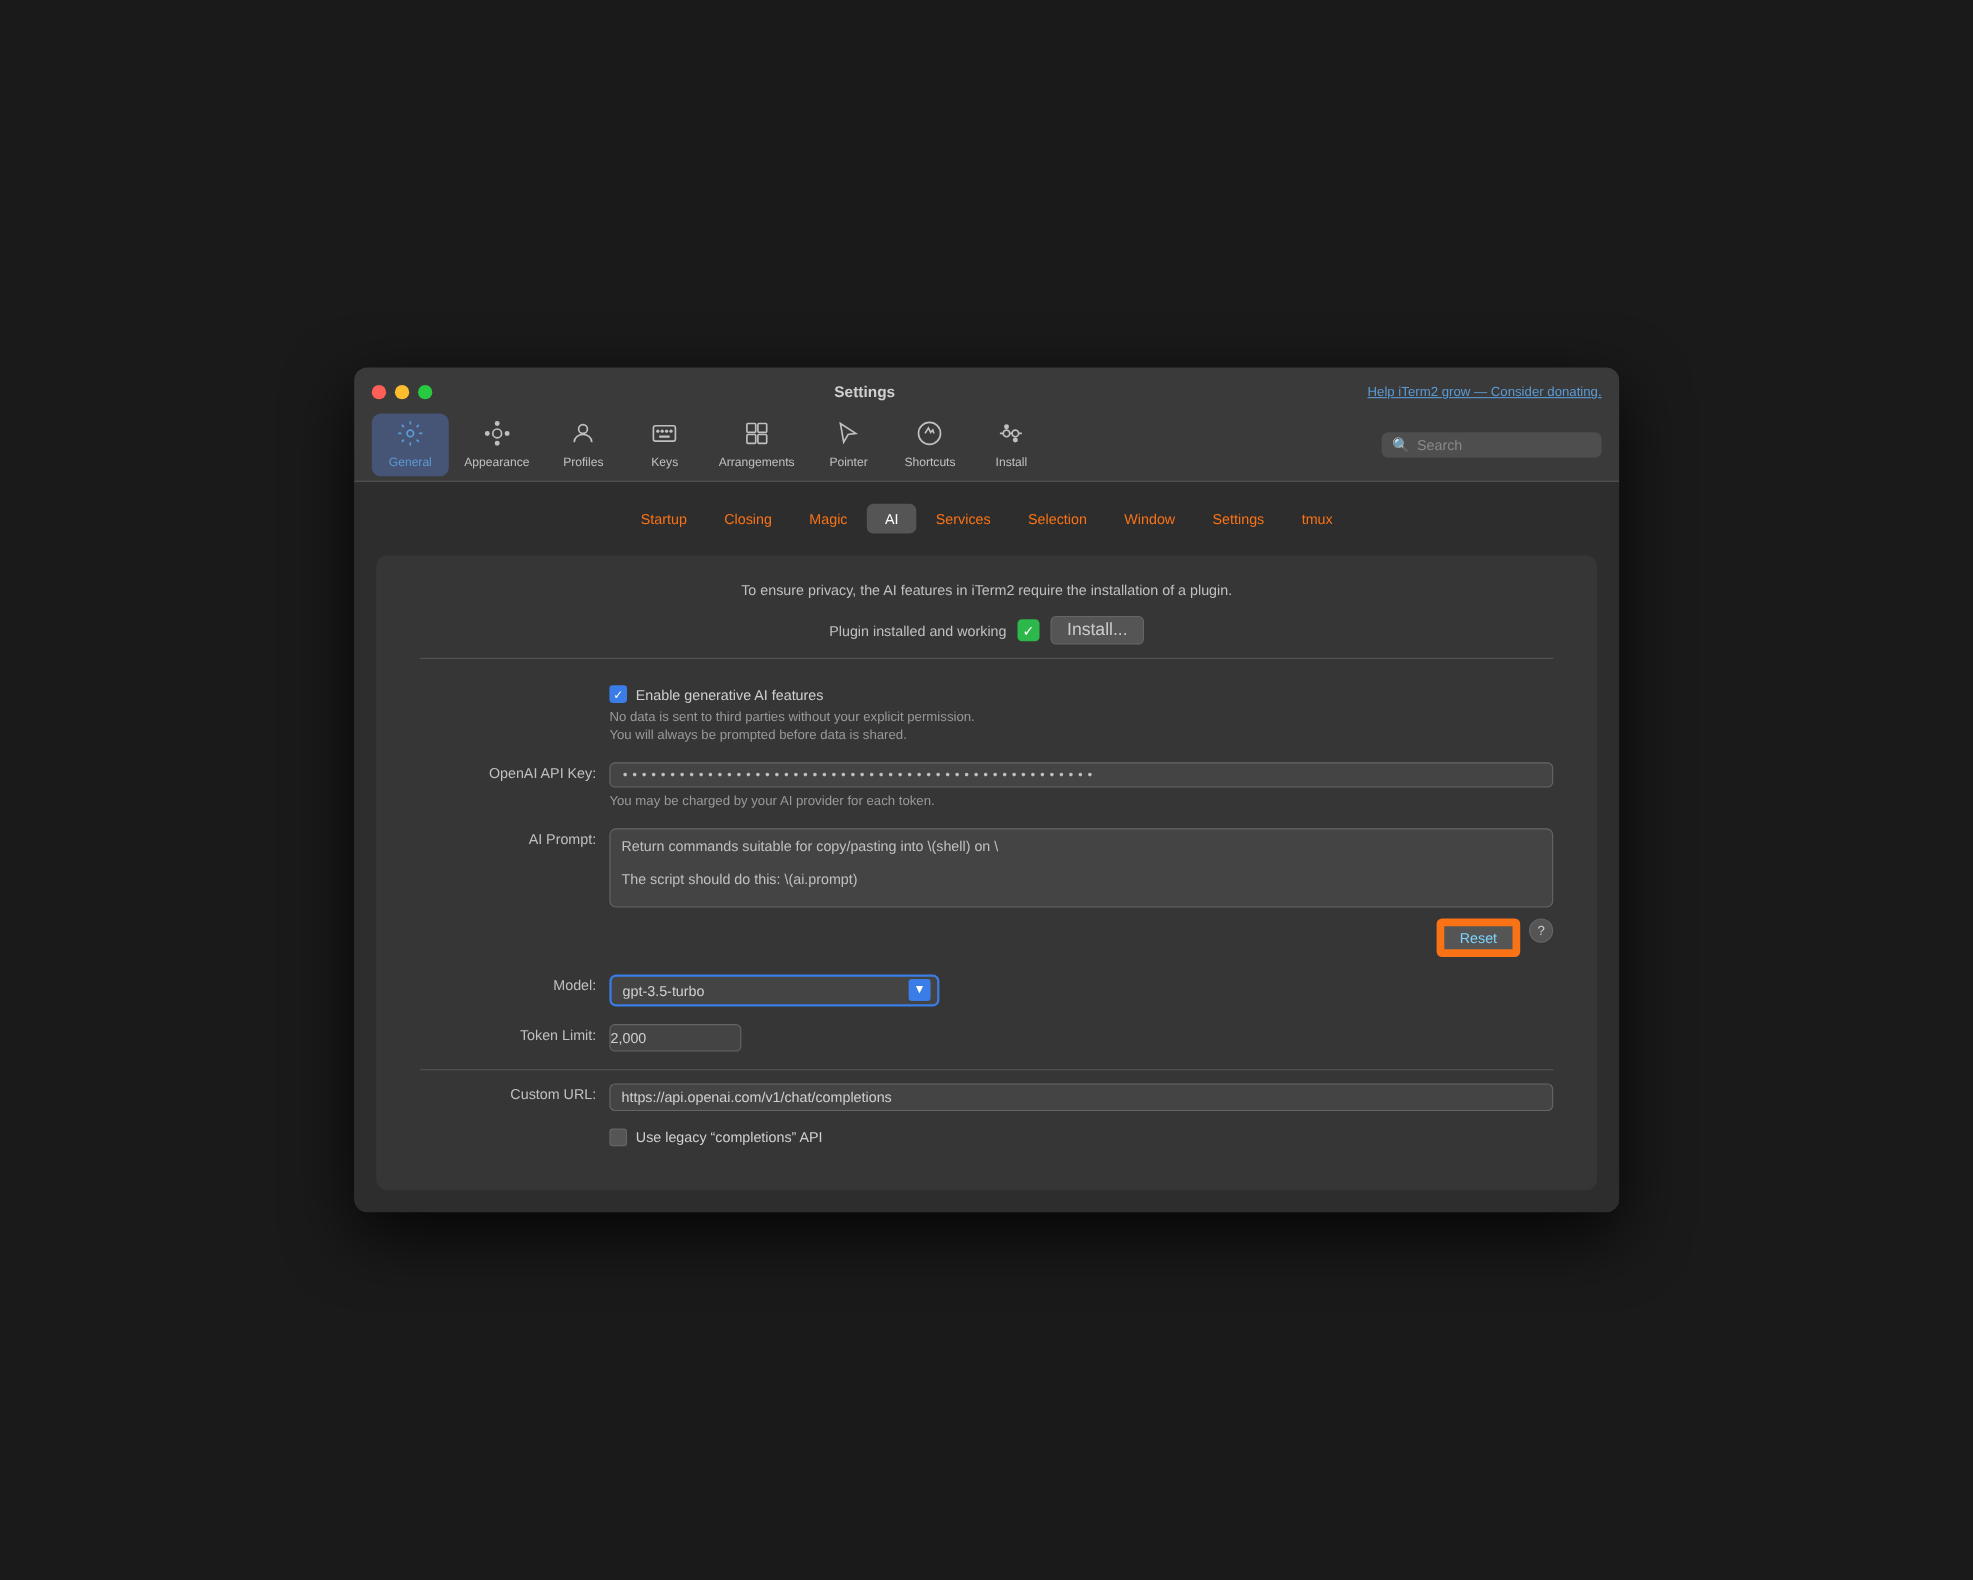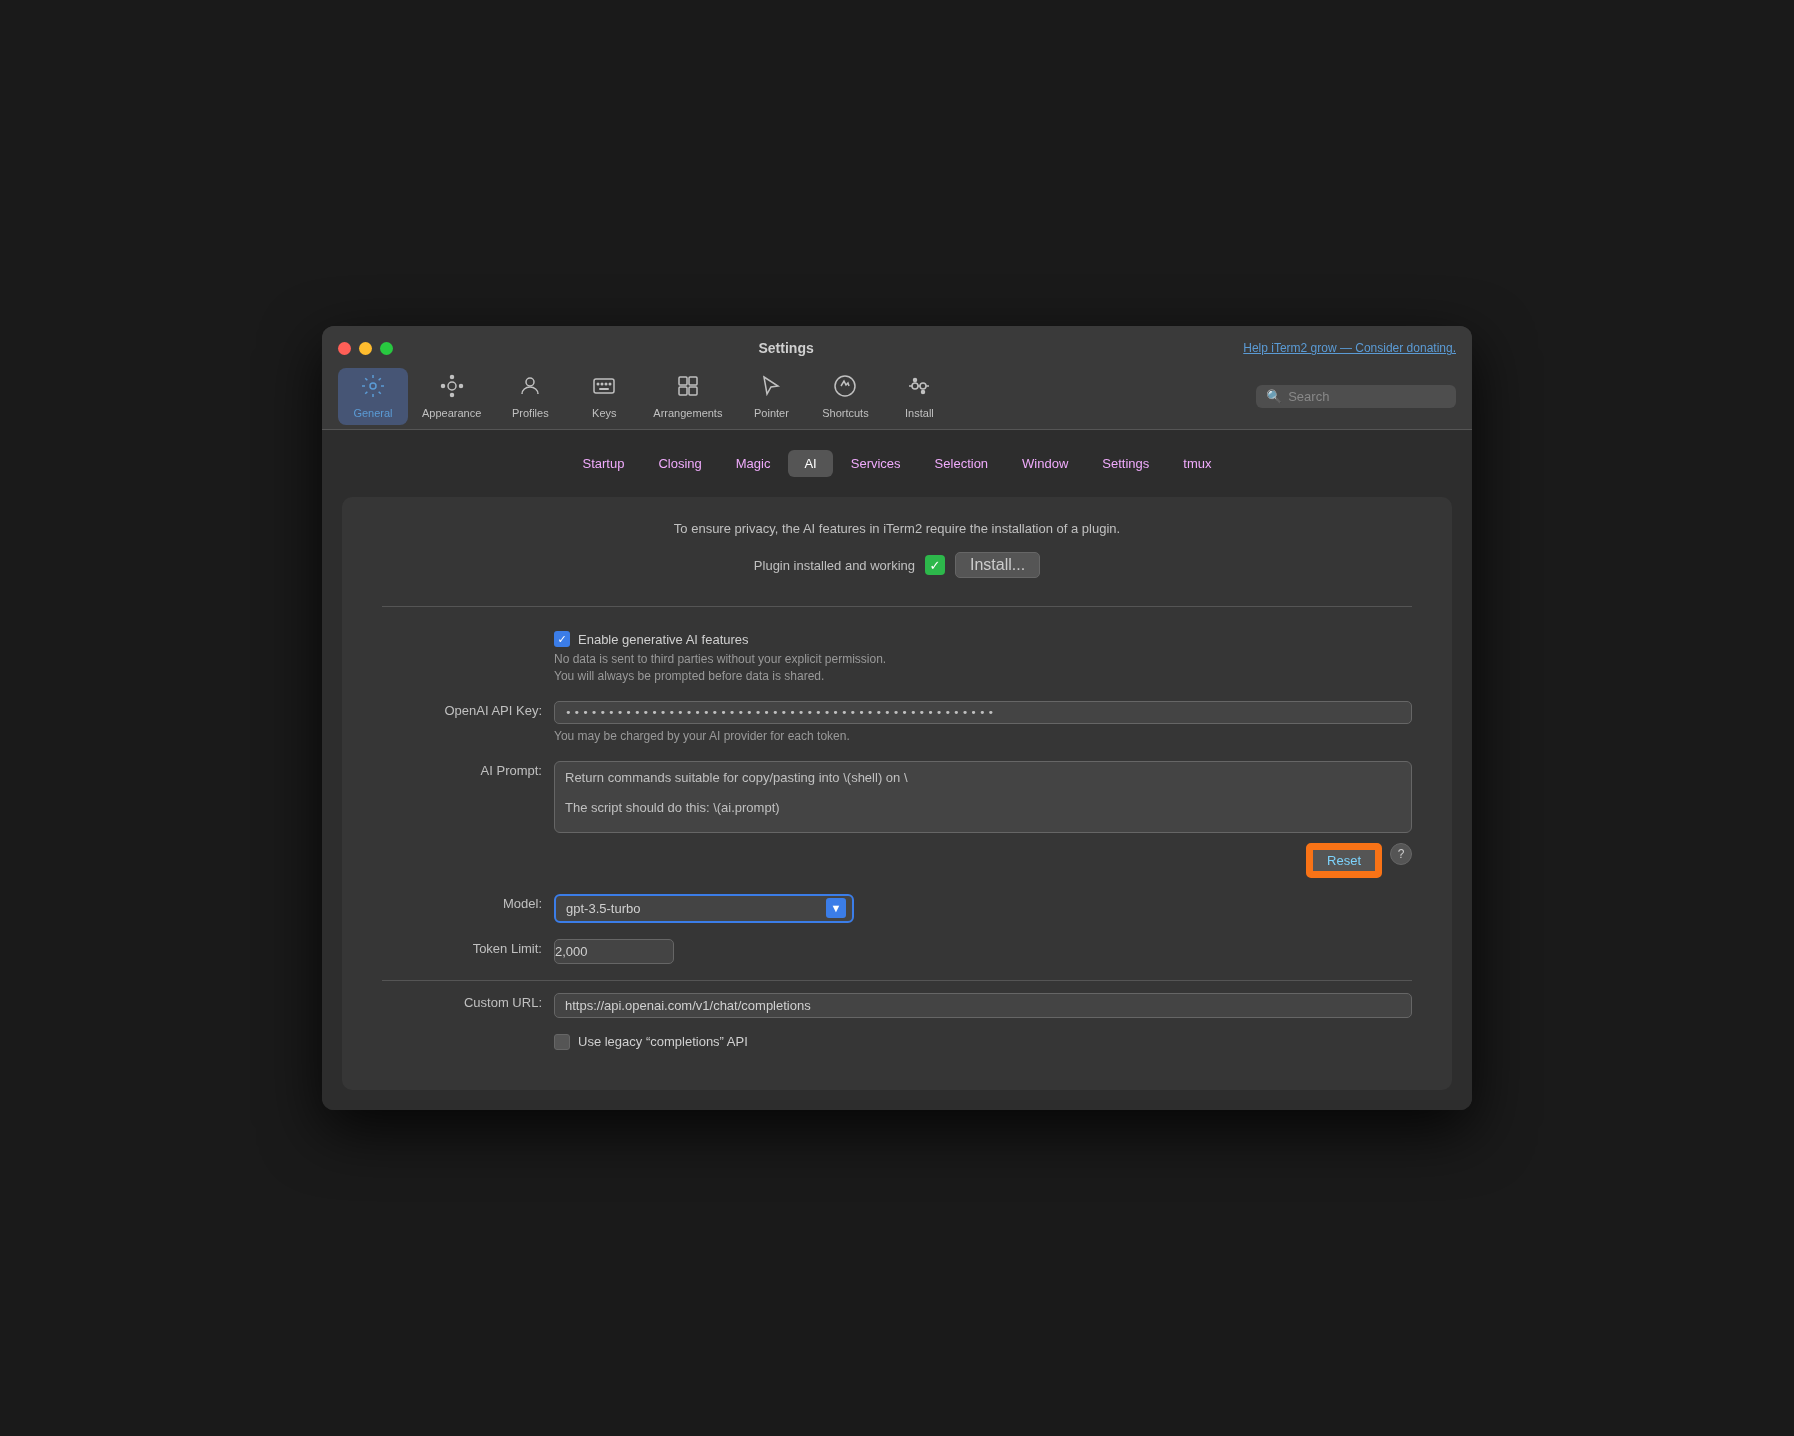--- a/index.html
+++ b/index.html
@@ -122,21 +122,21 @@
     .subtabs {
       display: flex;
       justify-content: center;
       gap: 2px;
       margin-bottom: 20px;
     }
     .subtab {
       padding: 6px 16px;
       border-radius: 6px;
       font-size: 13px;
-      color: #f0abfc;
+      color: #f97316;
       cursor: pointer;
       background: transparent;
       border: none;
     }
     .subtab.active {
       background: #555;
       color: #fff;
     }
     .panel {
       background: #363636;
@@ -148,21 +148,21 @@
       color: #c0c0c0;
       font-size: 13px;
       margin-bottom: 16px;
     }
     .plugin-row {
       display: flex;
       align-items: center;
       justify-content: center;
       gap: 10px;
       margin-bottom: 24px;
-      padding-bottom: 28px;
+      padding-bottom: 12px;
       border-bottom: 1px solid #555;
     }
     .plugin-label {
       color: #c0c0c0;
       font-size: 13px;
     }
     .check-green {
       width: 20px;
       height: 20px;
       background: #2db84b;

